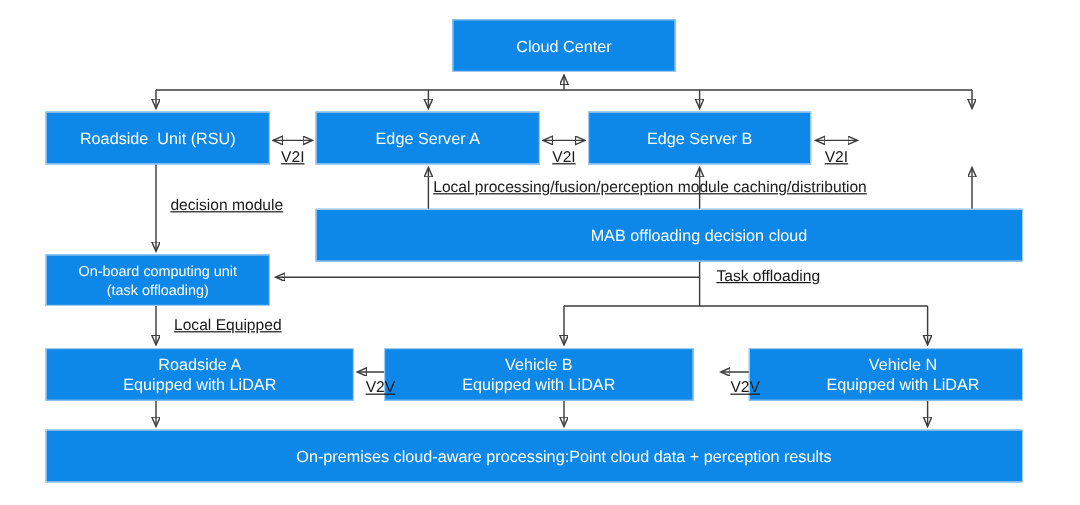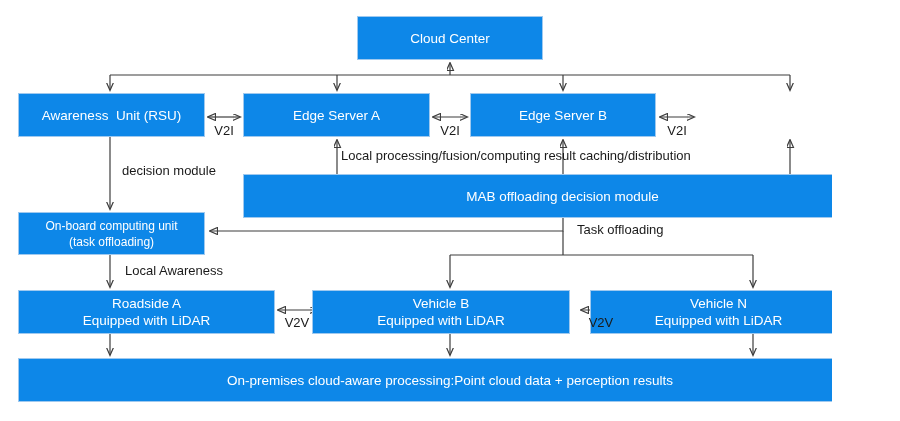--- a/index.html
+++ b/index.html
@@ -3,20 +3,21 @@
 <meta charset="utf-8">
 <style>
   html, body { margin: 0; padding: 0; background: #ffffff; }
   body { font-family: "Liberation Sans", sans-serif; }
   .canvas {
     position: relative;
     width: 832px;
     height: 421px;
     background: #ffffff;
     overflow: hidden;
+    margin-left: 20px;
   }
   .box {
     position: absolute;
     background: #0d87e8;
     border: 1px solid #9fc9ef;
     box-sizing: border-box;
     color: #ffffff;
     display: flex;
     flex-direction: column;
     align-items: center;
@@ -25,20 +26,21 @@
     font-size: 13.5px;
     line-height: 17px;
     white-space: pre-wrap;
   }
   .lbl {
     position: absolute;
     color: #1a1a1a;
     font-size: 13px;
     line-height: 17px;
     white-space: nowrap;
+    text-decoration: underline;
   }
   .lbl.center { text-align: center; }
   svg.wires {
     position: absolute;
     left: 0; top: 0;
     width: 900px; height: 421px;
     pointer-events: none;
   }
   svg.wires line, svg.wires path {
     stroke: #3d3d3d;
@@ -105,70 +107,70 @@
       <line x1="450" y1="334" x2="450" y2="355" marker-end="url(#ah)"></line>
       <line x1="753" y1="334" x2="753" y2="355" marker-end="url(#ah)"></line>
     </g>
   </svg>
 
   <div class="box" style="left:357px; top:16px; width:186px; height:44px;">
     <span>Cloud Center</span>
   </div>
 
   <div class="box" style="left:18px; top:93px; width:187px; height:44px;">
-    <span>Awareness  Unit (RSU)</span>
+    <span>Roadside  Unit (RSU)</span>
   </div>
 
   <div class="box" style="left:243px; top:93px; width:187px; height:44px;">
     <span>Edge Server A</span>
   </div>
 
   <div class="box" style="left:470px; top:93px; width:186px; height:44px;align-items:center;">
     <span>Edge Server B</span>
   </div>
 
 
   <div class="box" style="left:243px; top:174px; width:639px; height:44px;">
-    <span>MAB offloading decision module</span>
+    <span>MAB offloading decision cloud</span>
   </div>
 
   <div class="box" style="left:18px; top:212px; width:187px; height:43px; font-size:12px; line-height:16px;">
     <span>On-board computing unit</span>
     <span>(task offloading)</span>
   </div>
 
   <div class="box" style="left:18px; top:290px; width:257px; height:44px;">
     <span>Roadside A</span>
     <span>Equipped with LiDAR</span>
   </div>
 
-  <div class="box" style="left:312px; top:290px; width:258px; height:44px;">
+  <div class="box" style="left:300px; top:290px; width:258px; height:44px;">
     <span>Vehicle B</span>
     <span>Equipped with LiDAR</span>
   </div>
 
-  <div class="box" style="left:590px; top:290px; width:257px; height:44px;text-align:right;">
+  <div class="box" style="left:604px; top:290px; width:257px; height:44px;text-align:right;">
     <span>Vehicle N</span>
     <span>Equipped with LiDAR</span>
   </div>
 
   <div class="box" style="left:18px; top:358px; width:864px; height:44px;">
     <span>On-premises cloud-aware processing:Point cloud data + perception results</span>
   </div>
 
   <div class="lbl center" style="left:205px; top:122px; width:38px;">V2I</div>
   <div class="lbl center" style="left:431px; top:122px; width:38px;">V2I</div>
   <div class="lbl center" style="left:658px; top:122px; width:38px;">V2I</div>
 
-  <div class="lbl" style="left:341px; top:147px;">Local processing/fusion/computing result caching/distribution</div>
+  <div class="lbl" style="left:341px; top:147px;">Local processing/fusion/perception module caching/distribution</div>
 
   <div class="lbl" style="left:122px; top:162px;">
     <span style="display:block;text-align:center;">decision module</span>
   </div>
 
   <div class="lbl" style="left:577px; top:221px;">Task offloading</div>
 
-  <div class="lbl" style="left:125px; top:262px;">Local Awareness</div>
+  <div class="lbl" style="left:125px; top:262px;">Local Equipped</div>
 
   <div class="lbl center" style="left:275px; top:314px; width:44px;">V2V</div>
   <div class="lbl center" style="left:579px; top:314px; width:44px;">V2V</div>
 
 </div>
 
 </body></html>

